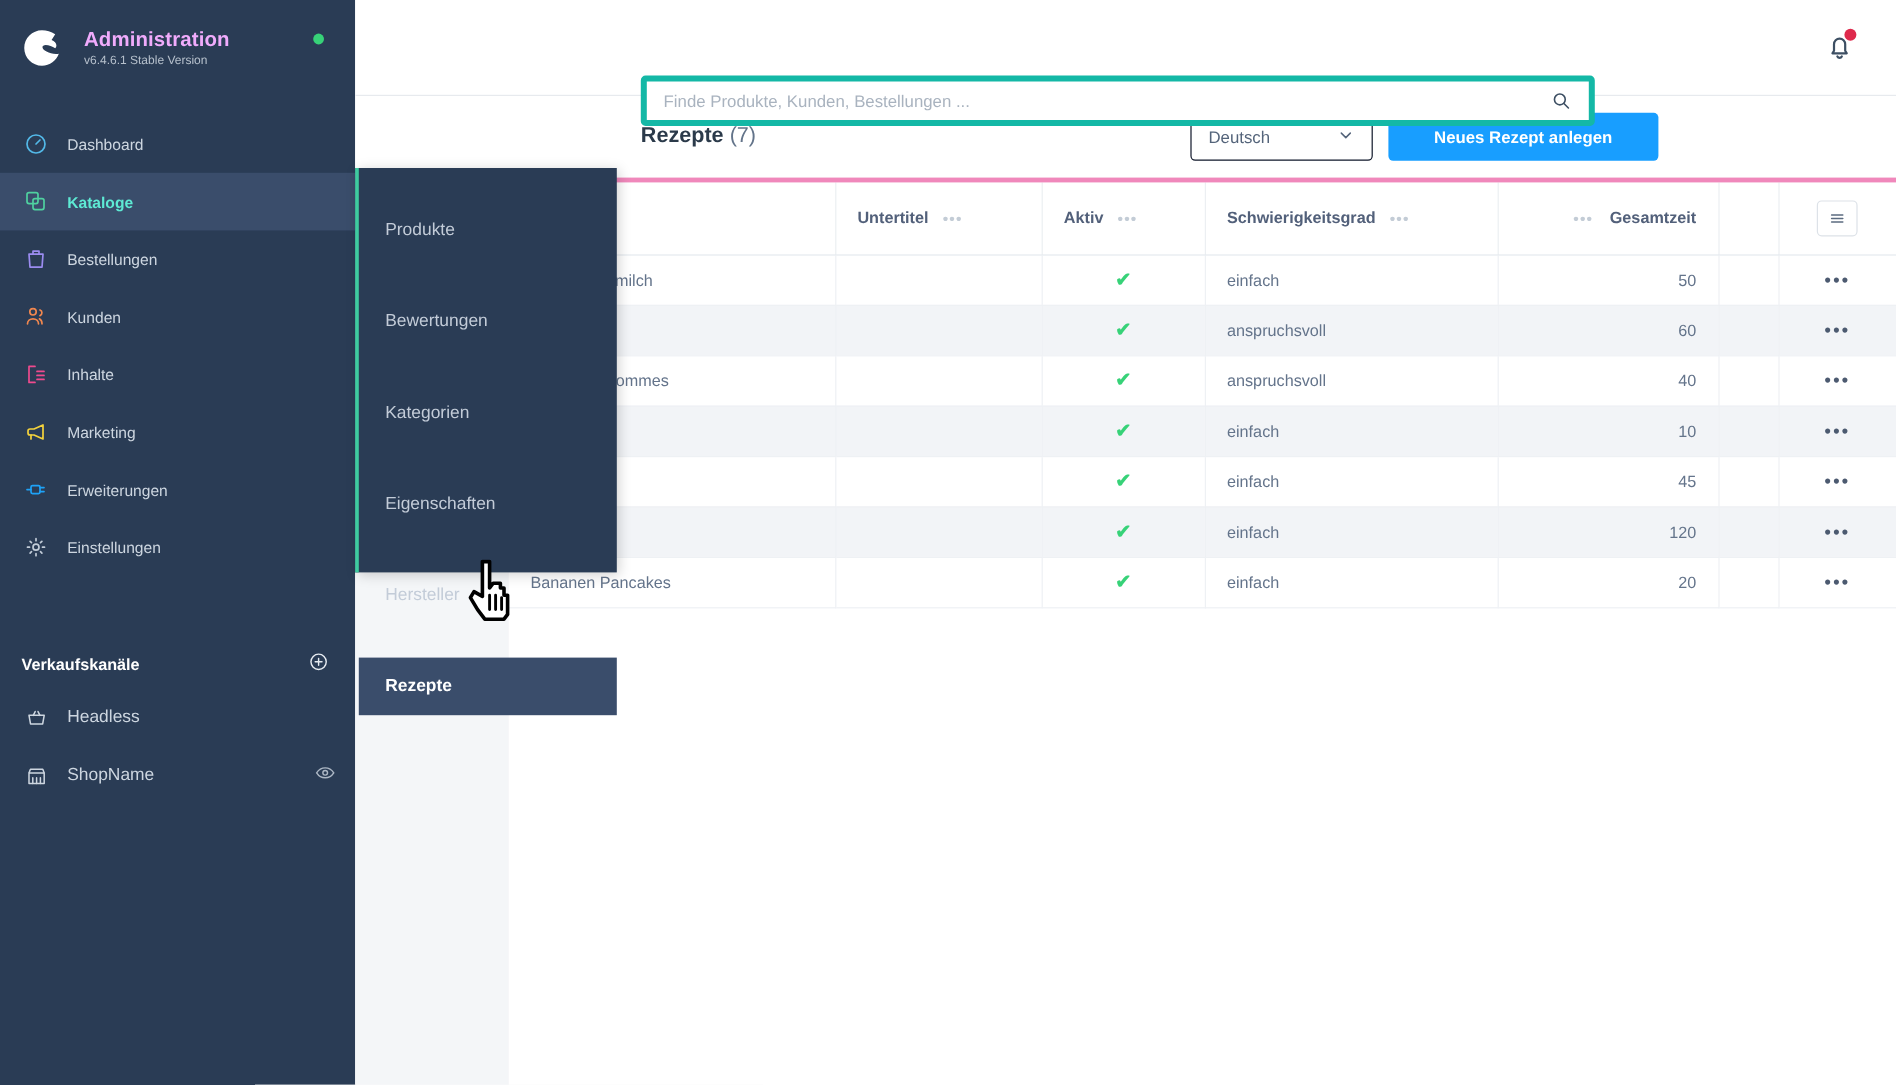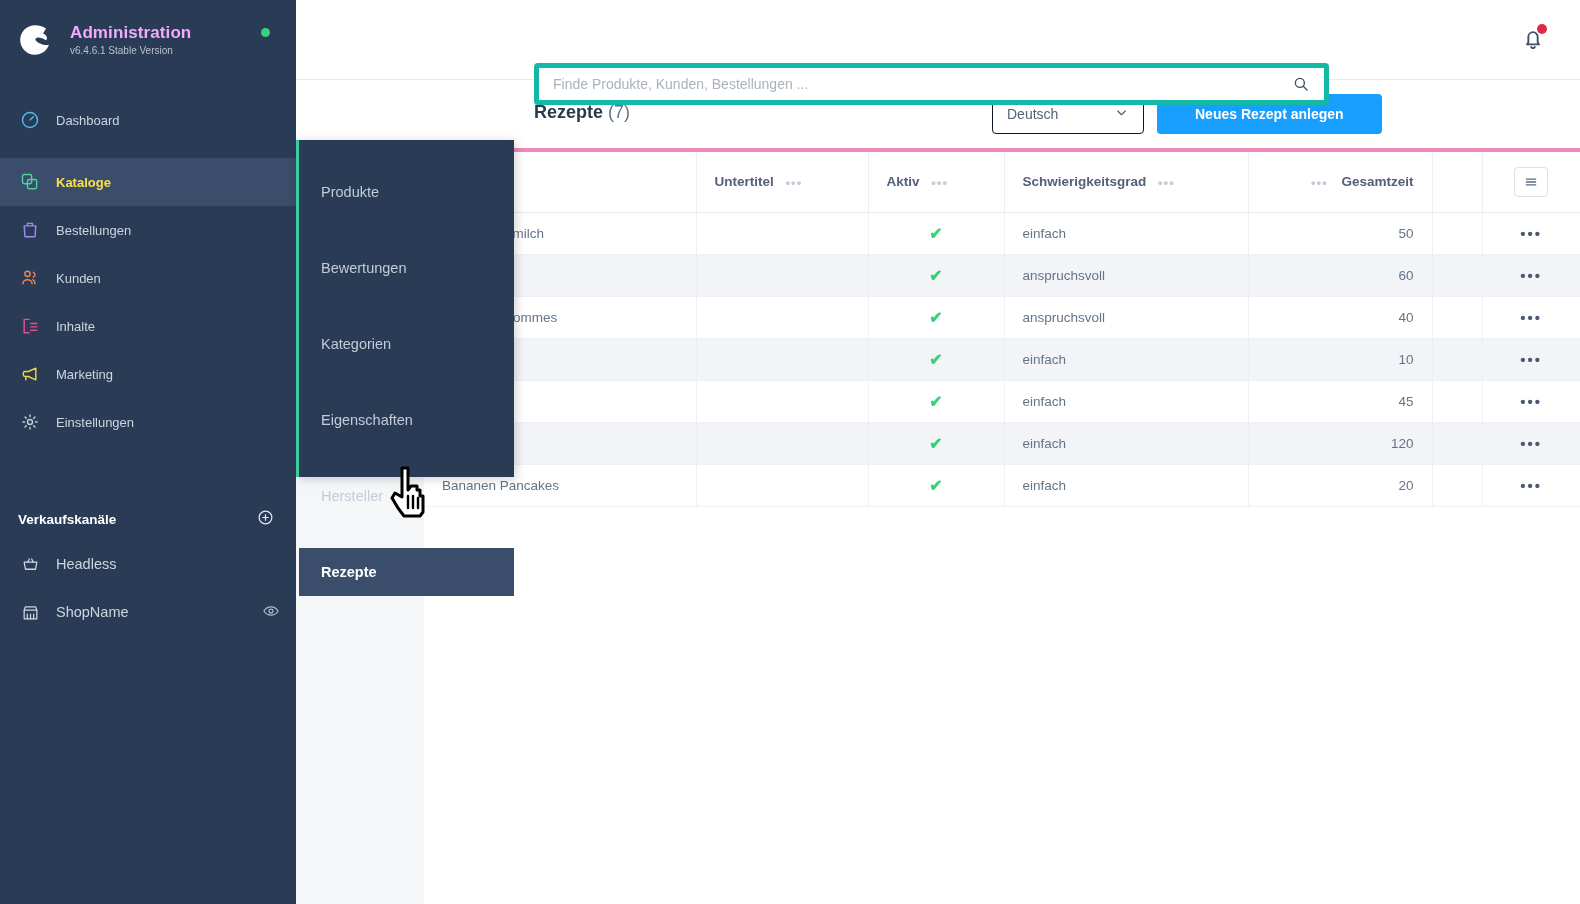--- a/index.html
+++ b/index.html
@@ -26,21 +26,21 @@
   .brand-dot { position: absolute; right: 26px; top: 28px; width: 9px; height: 9px; border-radius: 50%; background: #37d278; }
 
   .nav-list { margin-top: 16px; }
   .nav-item {
     display: flex; align-items: center;
     height: 48px; padding: 0 16px;
     cursor: pointer;
     font-size: 13px; color: #cdd6e0;
   }
   .nav-item .nav-icon { width: 28px; flex: 0 0 28px; display: flex; align-items: center; justify-content: center; margin-right: 12px; }
-  .nav-item.active { background: #3a4d6b; color: #fde047; font-weight: bold; margin-top: 14px; }
+  .nav-item.active { background: #3a4d6b; color: #5eead4; font-weight: bold; }
   .nav-item.active .nav-label { font-weight: bold; }
 
   .sc-header {
     display: flex; align-items: center; justify-content: space-between;
     padding: 0 22px 0 18px; height: 42px; margin-top: 52px;
     font-size: 13.5px; font-weight: bold; color: #ffffff;
   }
   .sc-item { display: flex; align-items: center; height: 48px; padding: 0 16px; font-size: 14.5px; color: #cdd6e0; cursor: pointer; }
   .sc-item .nav-icon { width: 28px; flex: 0 0 28px; display: flex; align-items: center; justify-content: center; margin-right: 12px; }
   .sc-eye { margin-left: auto; opacity: .8; }
@@ -252,20 +252,29 @@
       <div class="nav-item">
         <span class="nav-icon">
           <svg width="20" height="20" viewBox="0 0 24 24" fill="none" stroke="#f5d33c" stroke-width="1.7">
             <path d="M19 5v14l-9-4H6a2 2 0 01-2-2v-2a2 2 0 012-2h4l9-4z" stroke-linejoin="round"></path>
             <path d="M7 15v4" stroke-linecap="round"></path>
           </svg>
         </span>
         <span class="nav-label">Marketing</span>
       </div>
 
+      <div class="nav-item">
+        <span class="nav-icon">
+          <svg width="20" height="20" viewBox="0 0 24 24" fill="none" stroke="#1ea2f7" stroke-width="1.7">
+            <rect x="7" y="8" width="9" height="8" rx="1.5"></rect>
+              <path d="M3 12h4M16 10h4M16 14h4" stroke-linecap="round"></path>
+          </svg>
+        </span>
+        <span class="nav-label">Erweiterungen</span>
+      </div>
 
       <div class="nav-item">
         <span class="nav-icon">
           <svg width="20" height="20" viewBox="0 0 24 24" fill="none" stroke="#c2ccd8" stroke-width="1.7">
             <circle cx="12" cy="12" r="3"></circle>
             <path d="M12 3.5v2M12 18.5v2M20.5 12h-2M5.5 12h-2M17.9 6.1l-1.4 1.4M7.5 16.5l-1.4 1.4M17.9 17.9l-1.4-1.4M7.5 7.5L6.1 6.1" stroke-linecap="round"></path>
           </svg>
         </span>
         <span class="nav-label">Einstellungen</span>
       </div>

